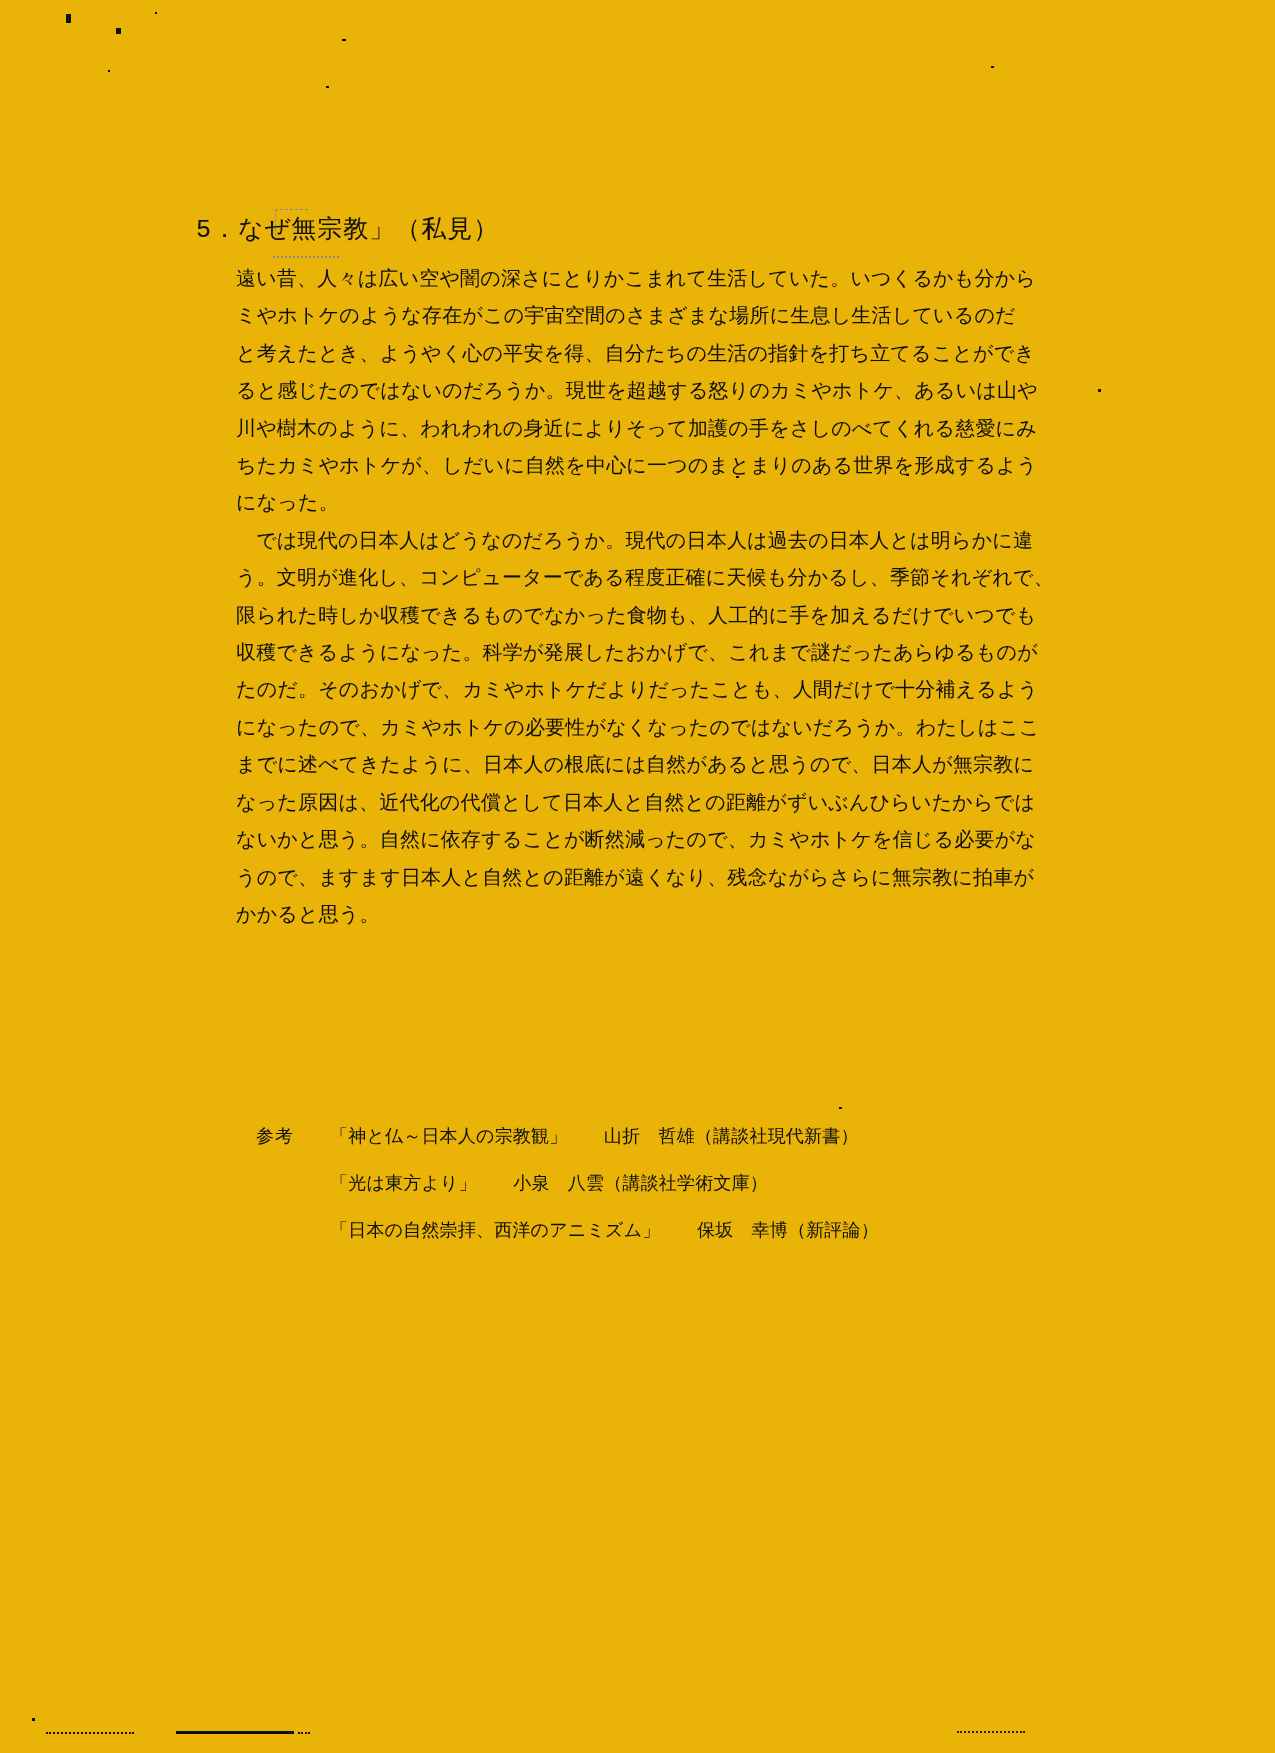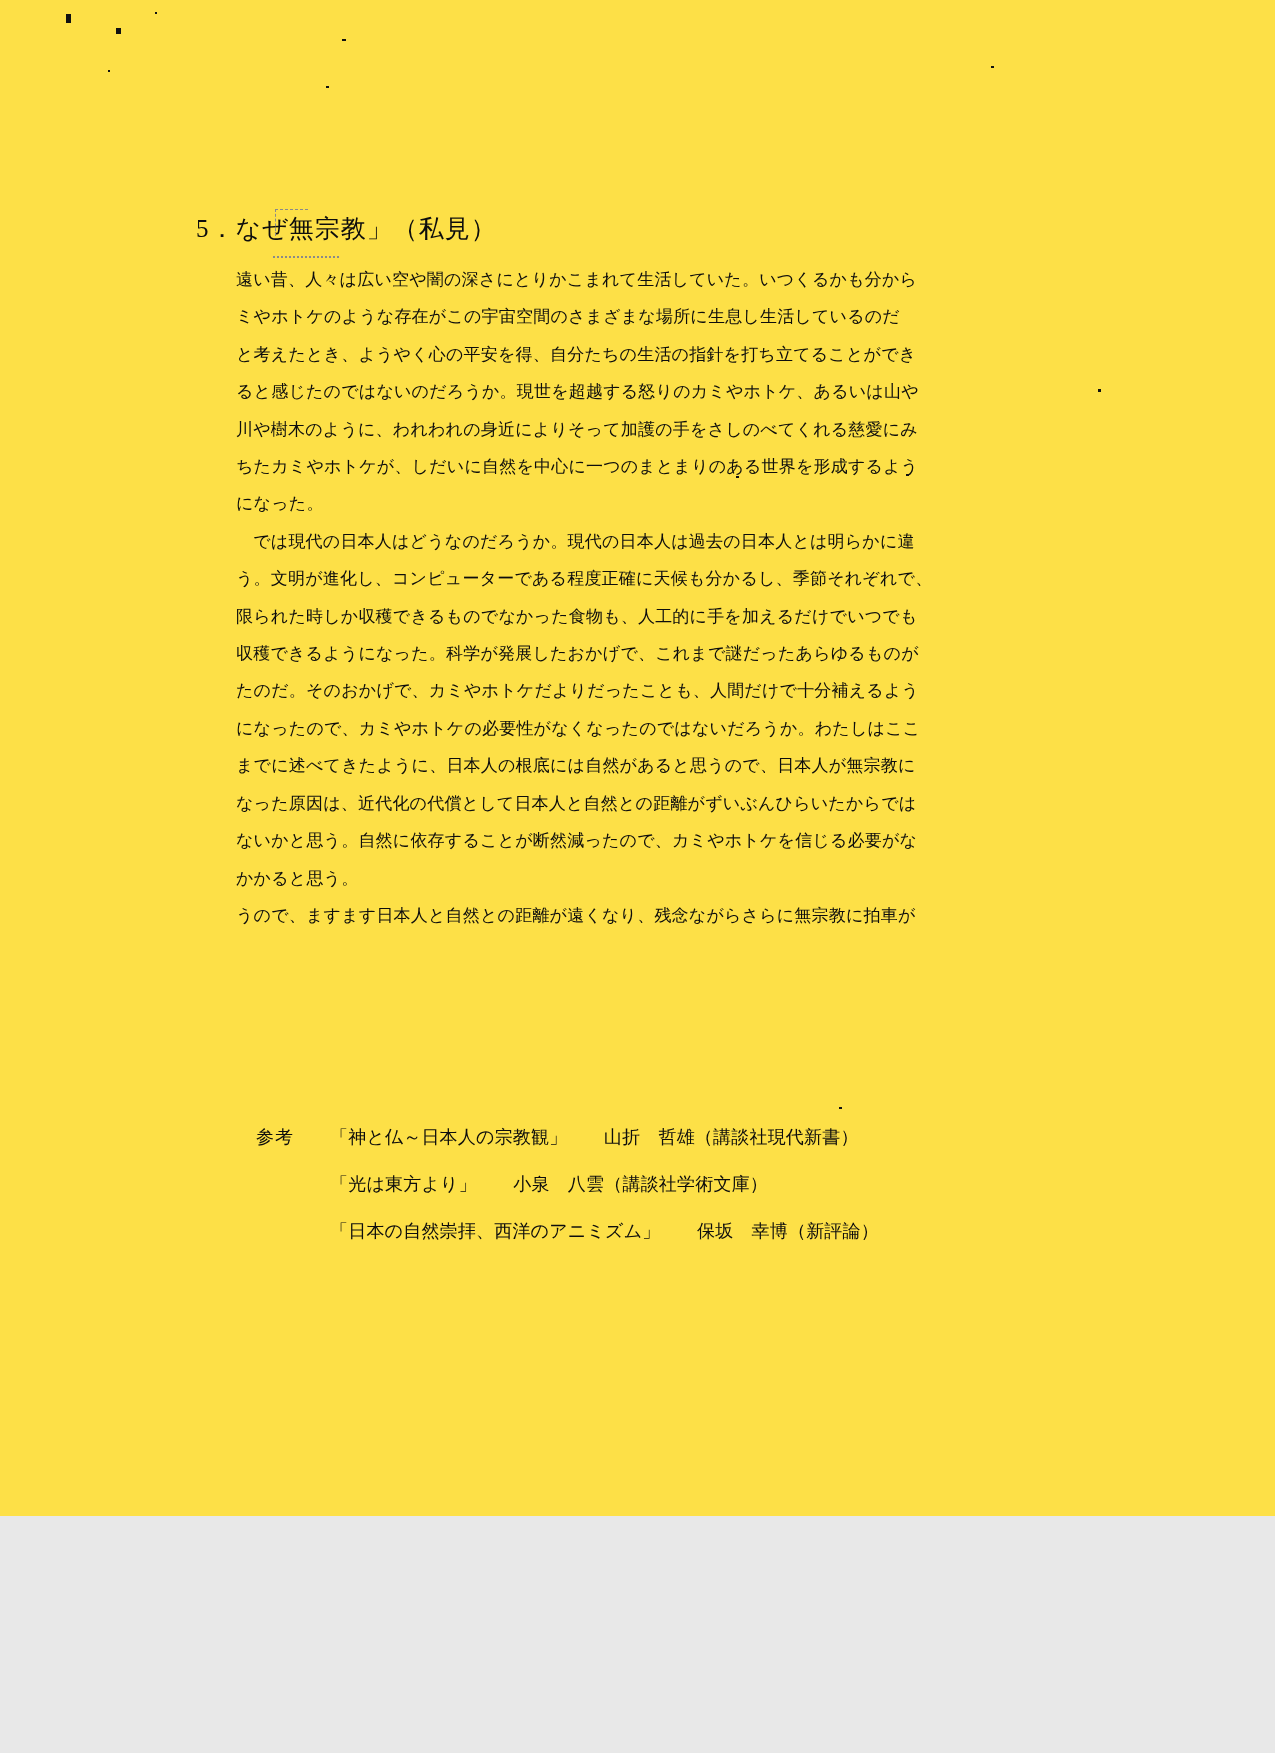--- a/index.html
+++ b/index.html
@@ -3,24 +3,24 @@
 <meta charset="utf-8">
 <style>
   html, body {
     margin: 0;
     padding: 0;
     background: #e8e8e8;
   }
   .page {
     position: relative;
     width: 1275px;
-    height: 1516px;
-    background: #fde047;
+    height: 1753px;
+    background: #eab308;
     overflow: hidden;
-    font-family: Liberation Serif, serif;
+    font-family: Liberation Mono, monospace;
     color: #0d0d0d;
   }
   
   .heading {
     position: absolute;
     left: 196px;
     top: 212px;
     margin: 0;
     font-size: 25px;
     font-weight: normal;
@@ -44,21 +44,21 @@
     width: 66px;
     height: 0;
     border-top: 2px dotted #8a8a8a;
   }
   
   .body-text {
     position: absolute;
     left: 236px;
     top: 261px;
     width: 905px;
-    font-size: 17px;
+    font-size: 20px;
     line-height: 37.4px;
   }
   .line {
     white-space: pre;
     letter-spacing: 0.2px;
   }
   
   .refs {
     position: absolute;
     left: 256px;
@@ -113,22 +113,22 @@
     <div class="line">になった。</div>
     <div class="line">　では現代の日本人はどうなのだろうか。現代の日本人は過去の日本人とは明らかに違</div>
     <div class="line">う。文明が進化し、コンピューターである程度正確に天候も分かるし、季節それぞれで、</div>
     <div class="line">限られた時しか収穫できるものでなかった食物も、人工的に手を加えるだけでいつでも</div>
     <div class="line">収穫できるようになった。科学が発展したおかげで、これまで謎だったあらゆるものが</div>
     <div class="line">たのだ。そのおかげで、カミやホトケだよりだったことも、人間だけで十分補えるよう</div>
     <div class="line">になったので、カミやホトケの必要性がなくなったのではないだろうか。わたしはここ</div>
     <div class="line">までに述べてきたように、日本人の根底には自然があると思うので、日本人が無宗教に</div>
     <div class="line">なった原因は、近代化の代償として日本人と自然との距離がずいぶんひらいたからでは</div>
     <div class="line">ないかと思う。自然に依存することが断然減ったので、カミやホトケを信じる必要がな</div>
+    <div class="line">うので、ますます日本人と自然との距離が遠くなり、残念ながらさらに無宗教に拍車が</div>
     <div class="line">かかると思う。</div>
-    <div class="line">うので、ますます日本人と自然との距離が遠くなり、残念ながらさらに無宗教に拍車が</div>
   </div>
 
   <div class="refs">
     <div class="ref-row">
       <span class="ref-label">参考</span>
       <span class="ref-item">「神と仏～日本人の宗教観」　　山折　哲雄（講談社現代新書）</span>
     </div>
     <div class="ref-row indent">
       <span class="ref-item">「光は東方より」　　小泉　八雲（講談社学術文庫）</span>
     </div>

